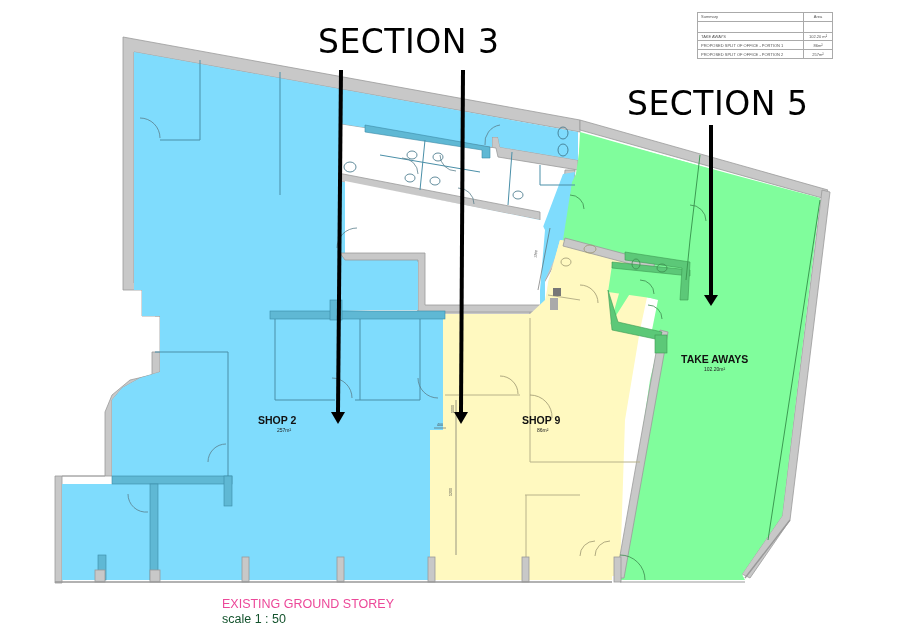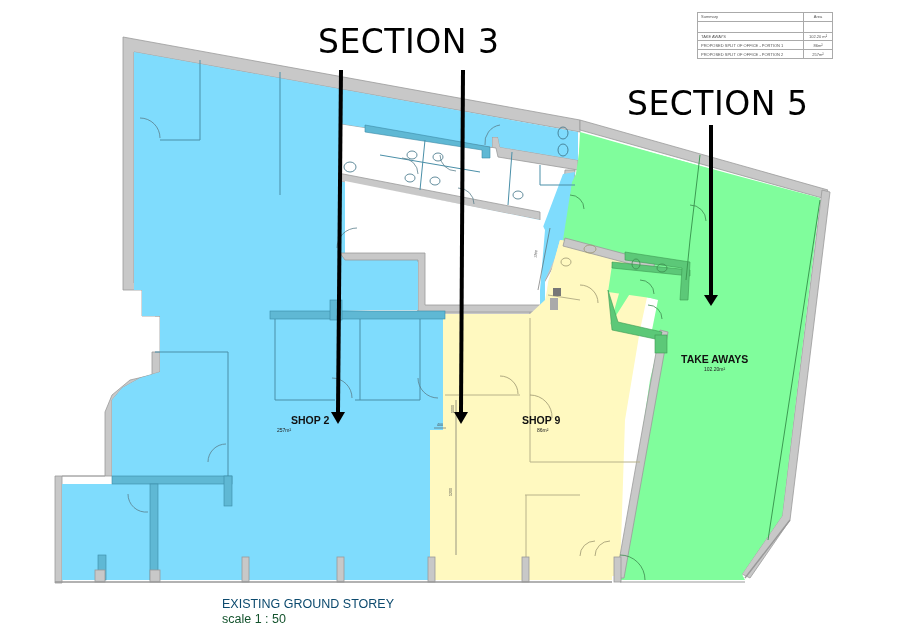--- a/index.html
+++ b/index.html
@@ -17,21 +17,21 @@
     .door { fill: none; stroke: #5b7f8c; stroke-width: 0.8; }
     .door-g { fill: none; stroke: #3c8a4e; stroke-width: 0.8; }
     .door-y { fill: none; stroke: #9c9670; stroke-width: 0.8; }
     .fixture { fill: none; stroke: #3a6f83; stroke-width: 0.8; }
     .arrow-line { stroke: #000; stroke-width: 4; }
     .arrow-head { fill: #000; }
     .dim { stroke: #555; stroke-width: 0.6; fill: none; }
     .section-label { position: absolute; font-family: "DejaVu Sans", sans-serif; font-size: 33px; color: #000; letter-spacing: 0.5px; font-weight: normal; }
     .room-name { position: absolute; font-family: "Liberation Sans", sans-serif; font-weight: bold; font-size: 10.5px; color: #111; white-space: nowrap; }
     .room-area { position: absolute; font-family: "Liberation Sans", sans-serif; font-size: 5px; color: #222; white-space: nowrap; }
-    .caption-title { position: absolute; left: 222px; top: 597px; font-size: 12.5px; color: #0c4a6e; font-family: "Liberation Sans", sans-serif; }
+    .caption-title { position: absolute; left: 222px; top: 597px; font-size: 12.5px; color: #ec4899; font-family: "Liberation Sans", sans-serif; }
     .caption-scale { position: absolute; left: 222px; top: 612px; font-size: 12.5px; color: #14532d; font-family: "Liberation Sans", sans-serif; }
     .summary { position: absolute; left: 697px; top: 12px; width: 136px; border-collapse: collapse; font-size: 4px; color: #555; font-family: "Liberation Sans", sans-serif; border: 0.8px solid #999; }
     .summary td, .summary th { border: 0.6px solid #aaa; padding: 1.4px 3px; text-align: left; font-weight: normal; height: 5px; white-space: nowrap; }
     .summary td.area, .summary th.area { text-align: center; width: 22px; }
     .summary .blank td { height: 7px; }
     .dim-text { position: absolute; font-size: 3.5px; color: #444; font-family: "Liberation Sans", sans-serif; }
   </style>
 </head>
 <body>
 
@@ -183,21 +183,21 @@
   </g>
   <g>
     <line class="arrow-line" x1="711" y1="125" x2="711" y2="295"></line>
     <polygon class="arrow-head" points="704,295 718,295 711,306"></polygon>
   </g>
 </svg>
 
 <div class="section-label" style="left:318px; top:22px;">SECTION 3</div>
 <div class="section-label" style="left:627px; top:84px;">SECTION 5</div>
 
-<div class="room-name" style="left:258px; top:414px;margin-left:33px;">SHOP 2</div>
+<div class="room-name" style="left:258px; top:414px;">SHOP 2</div>
 <div class="room-area" style="left:277px; top:427px;">257m²</div>
 <div class="room-name" style="left:522px; top:414px;">SHOP 9</div>
 <div class="room-area" style="left:537px; top:427px;">86m²</div>
 <div class="room-name" style="left:681px; top:353px;">TAKE AWAYS</div>
 <div class="room-area" style="left:704px; top:366px;">102.20m²</div>
 
 <div class="dim-text" style="left:449px; top:407px; transform:rotate(-90deg);">1000</div>
 <div class="dim-text" style="left:437px; top:423px;">400</div>
 <div class="dim-text" style="left:447px; top:490px; transform:rotate(-90deg);">5200</div>
 <div class="dim-text" style="left:532px; top:252px; transform:rotate(-80deg);">1200</div>

